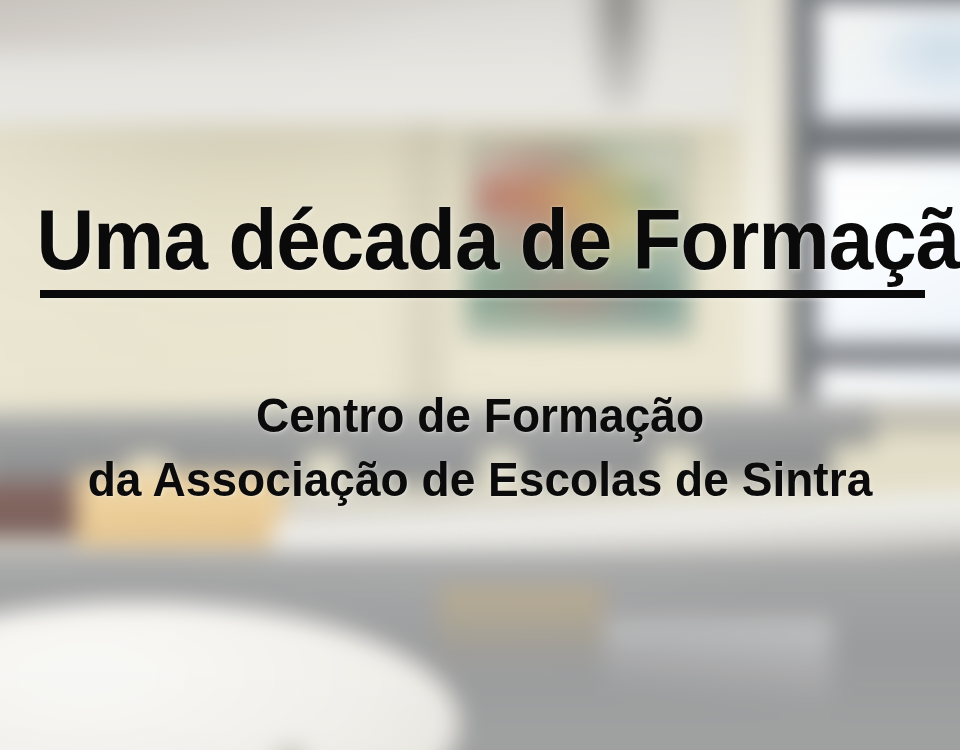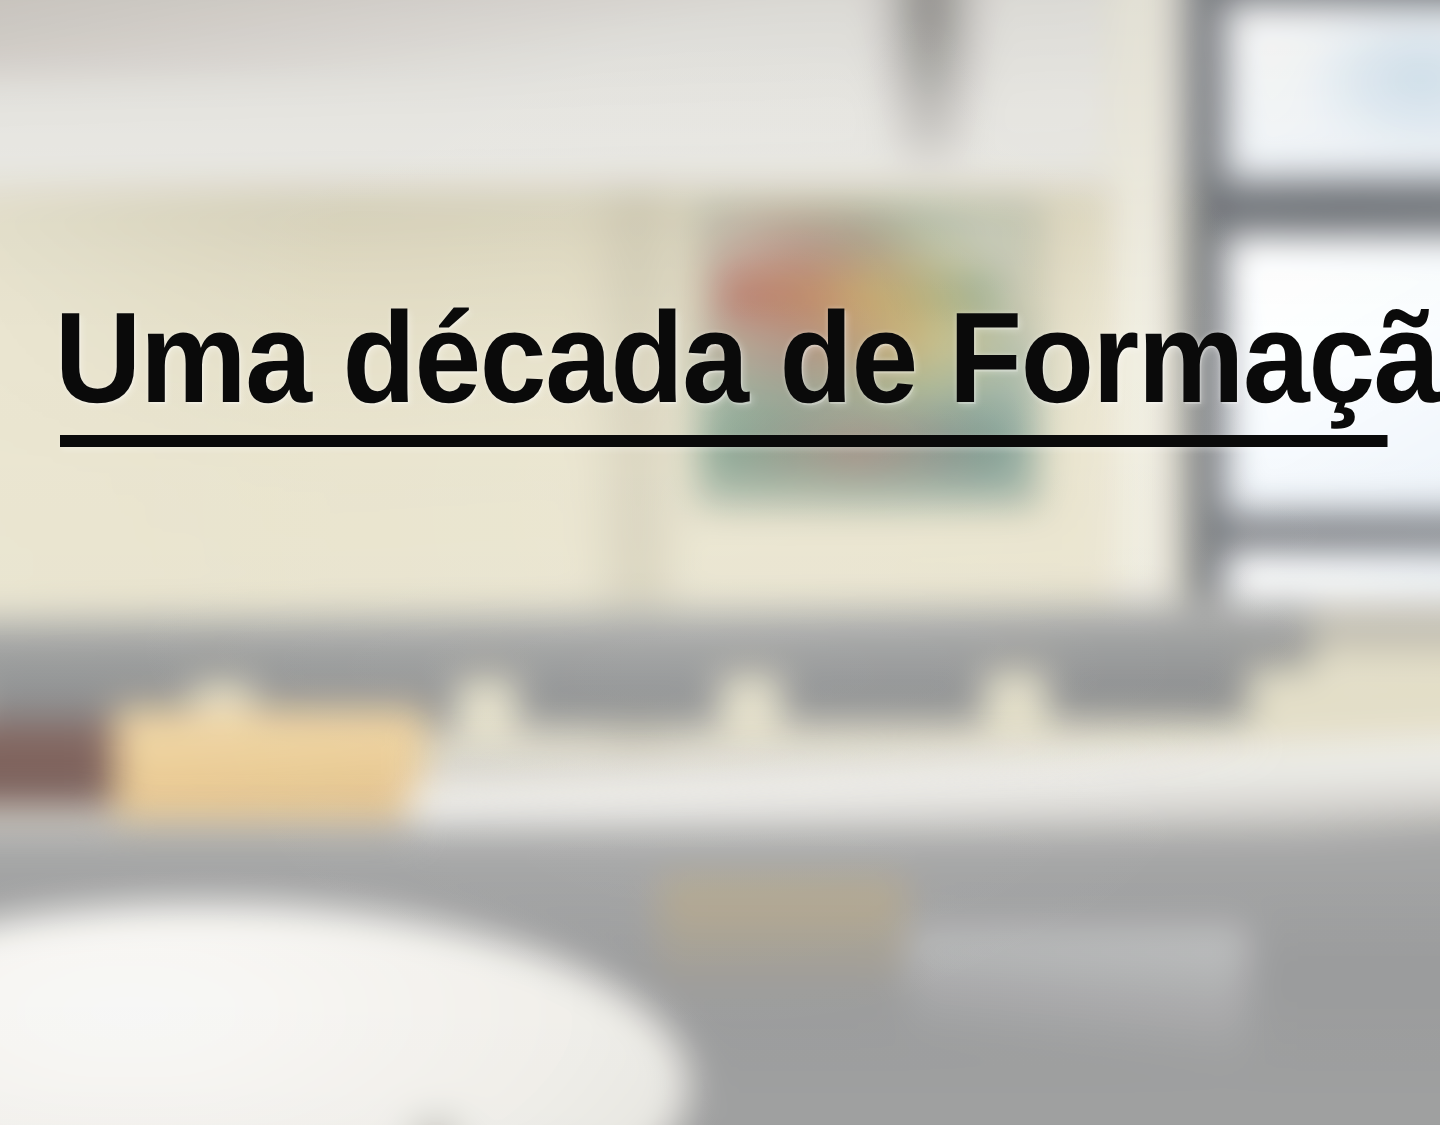--- a/index.html
+++ b/index.html
@@ -304,15 +304,19 @@
   <div class="scrim"></div>
 
   <div class="text-layer">
 
     <div class="title-wrap">
       <span class="title">Uma década de Formação</span>
     </div>
 
     <div class="title-rule"></div>
 
+    <div class="subtitle-wrap">
+      <span class="subtitle-line l1">Centro de Formação</span>
+      <span class="subtitle-line l2">da Associação de Escolas de Sintra</span>
+    </div>
 
   </div>
 </div>
 
 </body></html>

